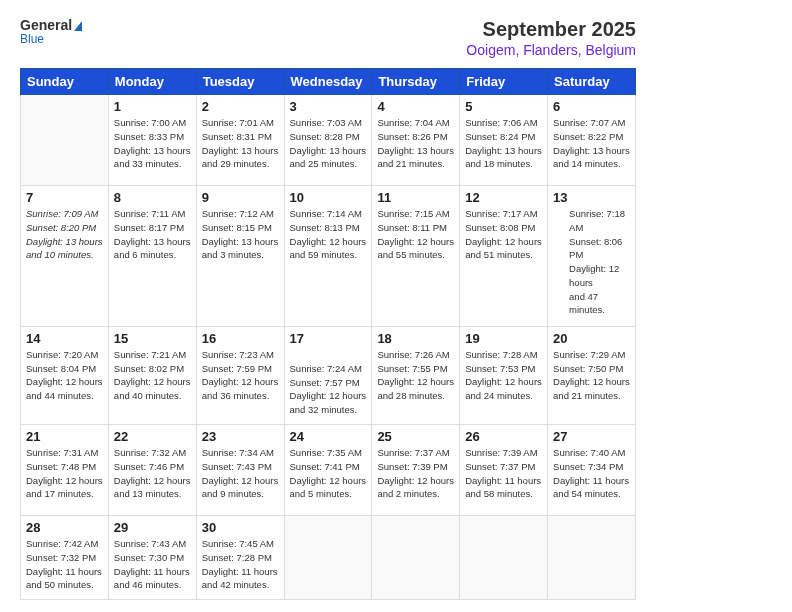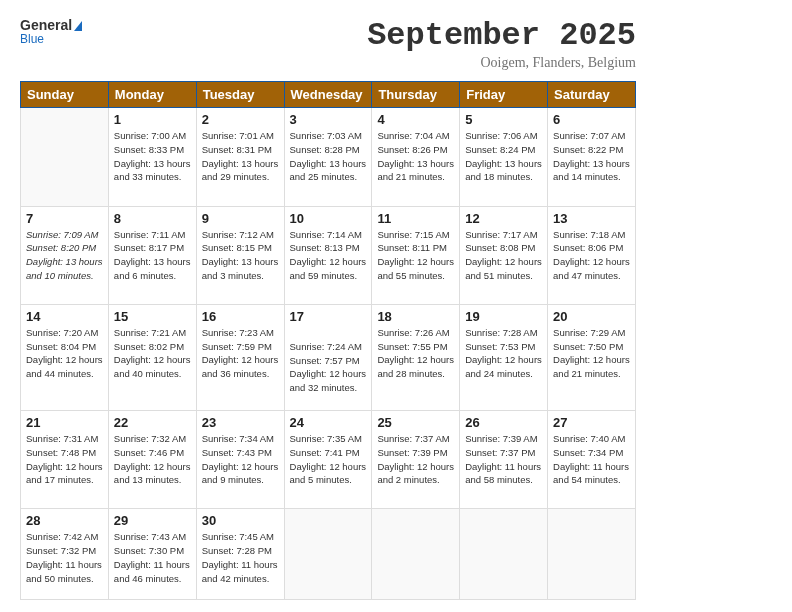--- a/index.html
+++ b/index.html
@@ -25,41 +25,39 @@
     }
     .logo {
       display: flex;
       align-items: center;
       gap: 4px;
     }
     .title-block {
       text-align: right;
     }
     .month-title {
-      font-size: 32px;
+      font-size: 20px;
       font-weight: bold;
       color: #333;
       line-height: 1.1;
-      font-family: Liberation Mono, monospace;
     }
     .location {
       font-size: 14px;
-      color: #737373;
+      color: #6d28d9;
       margin-top: 2px;
-      font-family: Liberation Serif, serif;
     }
     .calendar {
       flex: 1;
       border: 1px solid #ccc;
       border-collapse: collapse;
       width: 100%;
       table-layout: fixed;
     }
     .calendar th {
-      background-color: #a16207;
+      background-color: #1d4ed8;
       color: white;
       text-align: left;
       padding: 5px 6px;
       font-size: 13px;
       font-weight: bold;
       border: 1px solid #1557a0;
     }
     .calendar td {
       vertical-align: top;
       padding: 4px 5px;
@@ -200,21 +198,21 @@
           </td>
           <td>
             <span class="day-number">12</span>
             <div class="day-info" style="white-space: pre-line;">Sunrise: 7:17 AM
 Sunset: 8:08 PM
 Daylight: 12 hours
 and 51 minutes.</div>
           </td>
           <td>
             <span class="day-number">13</span>
-            <div class="day-info" style="white-space: pre-line;">Sunrise: 7:18 AM
+            <div class="day-info" style="white-space: pre-line; margin-left: 16px;">Sunrise: 7:18 AM
 Sunset: 8:06 PM
 Daylight: 12 hours
 and 47 minutes.</div>
           </td>
         </tr>
         <tr>
           <td>
             <span class="day-number">14</span>
             <div class="day-info" style="white-space: pre-line;">Sunrise: 7:20 AM
 Sunset: 8:04 PM

